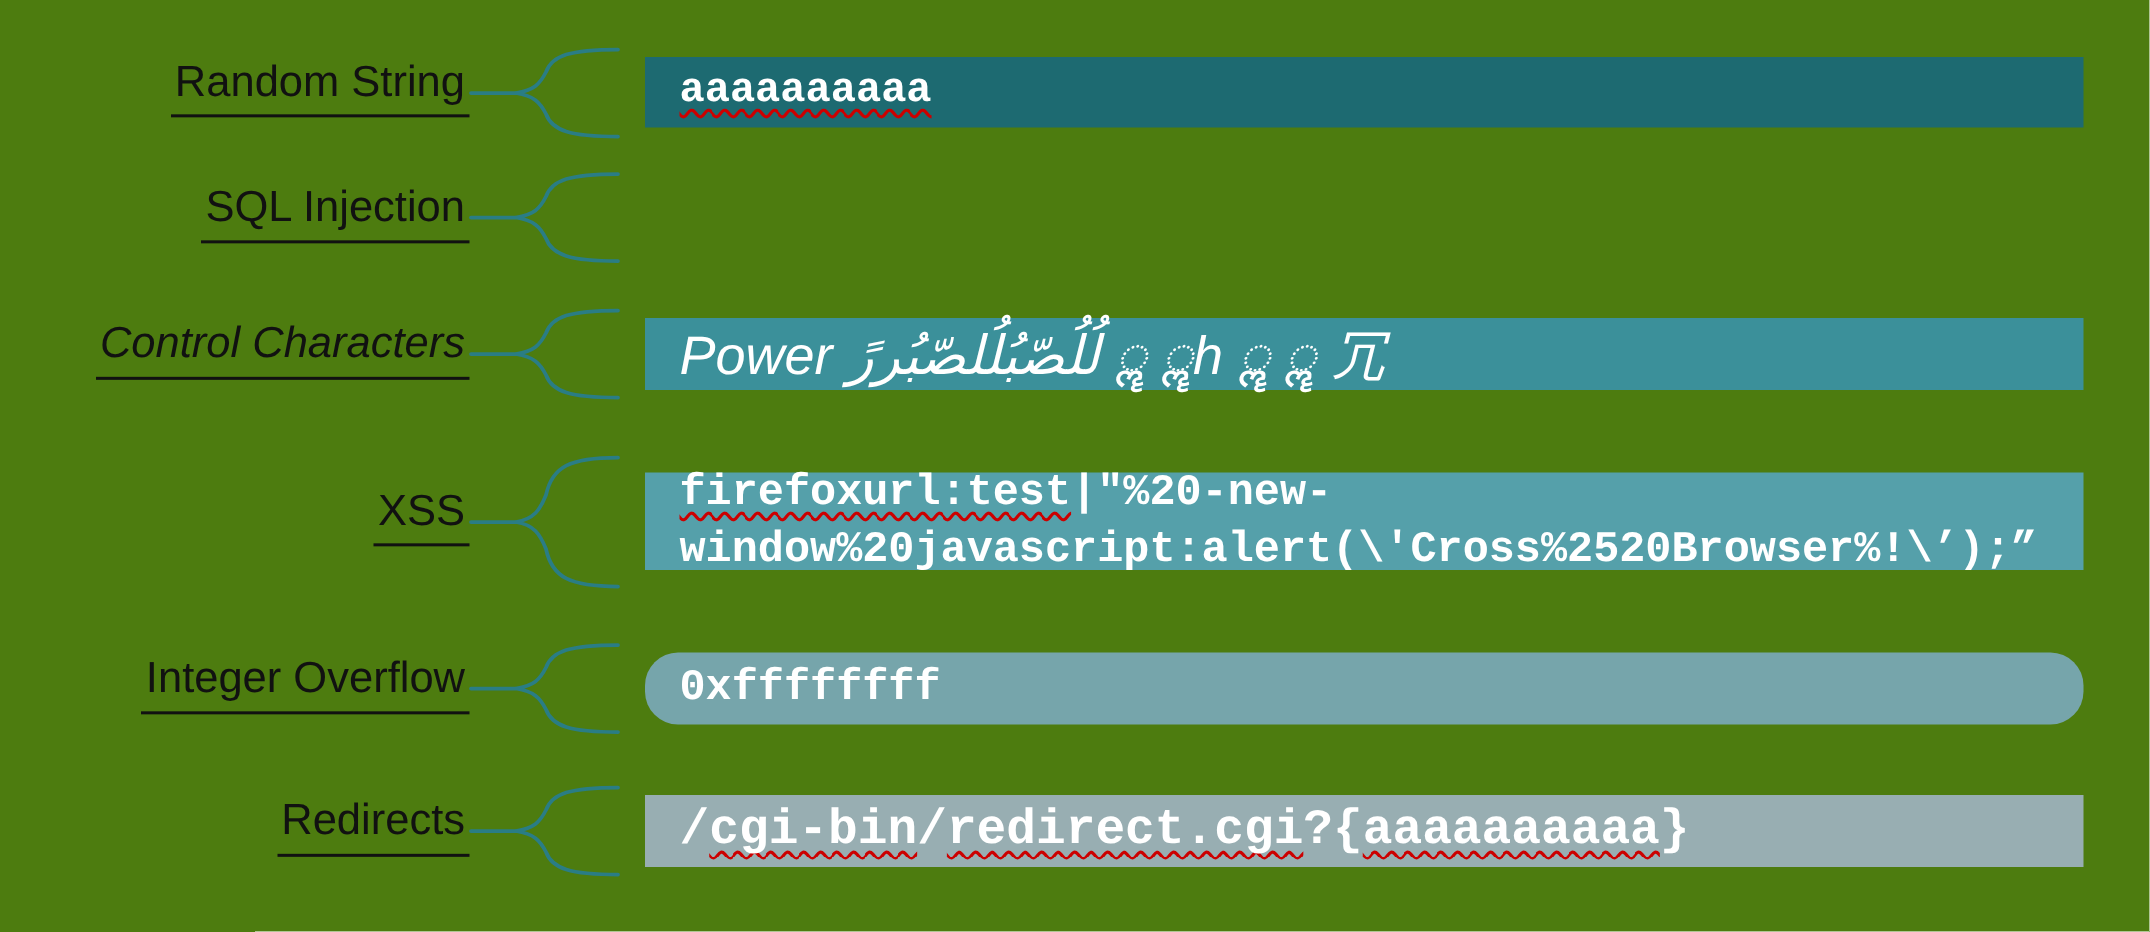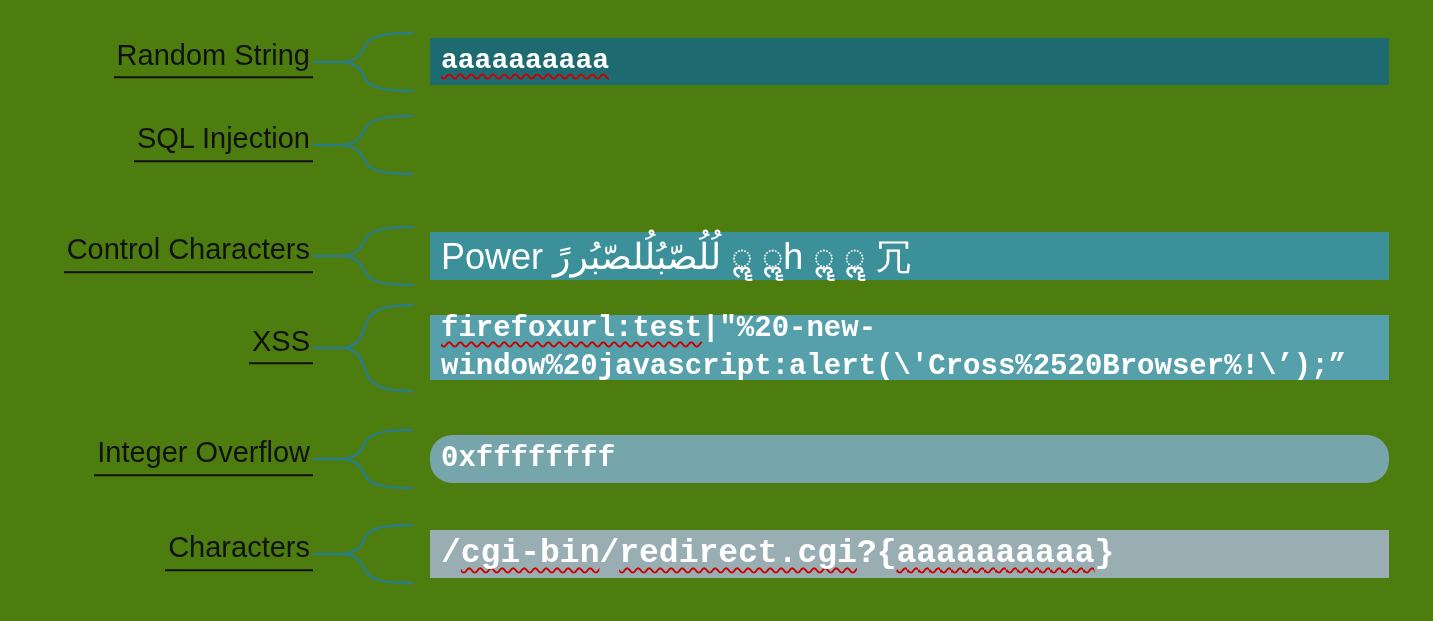--- a/index.html
+++ b/index.html
@@ -41,20 +41,21 @@
     bottom: 0;
     display: flex;
     align-items: center;
     color: #ffffff;
   }
   .bar-text {
     display: block;
     padding: 0 6px 0 11px;
     overflow-wrap: normal;
     word-break: normal;
+    margin-left: 12px;
   }
   .mono .bar-text {
     font-family: "Liberation Mono", monospace;
     font-weight: bold;
     line-height: 1.3;
   }
   .sans .bar-text {
     font-family: "Liberation Sans", sans-serif;
     font-weight: normal;
   }
@@ -86,21 +87,21 @@
     </div>
   </div>
 
   <div class="row" style="top:128px;height:34px;">
     <div class="label">SQL Injection</div>
     <svg class="brace" width="118" height="66" viewBox="0 0 118 66">
       <path d="M2,33 H32 M32,33 C44,31 48,27 52,19 C56,8 68,4 100,4 M32,33 C44,35 48,39 52,47 C56,58 68,62 100,62" stroke="#2a7d85"></path>
     </svg>
   </div>
 
-  <div class="row" style="top:232px;height:48px;">
+  <div class="row" style="top:212px;height:48px;font-style:italic;">
     <div class="label">Control Characters</div>
     <svg class="brace" width="118" height="66" viewBox="0 0 118 66">
       <path d="M2,33 H32 M32,33 C44,31 48,27 52,19 C56,8 68,4 100,4 M32,33 C44,35 48,39 52,47 C56,58 68,62 100,62" stroke="#2a7d85"></path>
     </svg>
     <div class="bar sans fs27" style="background: rgb(59, 144, 154);">
       <span class="bar-text"><span>Power لُلُصّبُلُلصّبُررً ॣ ॣh ॣ ॣ 冗</span></span>
     </div>
   </div>
 
   <div class="row" style="top:315px;height:65px;">
@@ -117,21 +118,21 @@
     <div class="label">Integer Overflow</div>
     <svg class="brace" width="118" height="66" viewBox="0 0 118 66">
       <path d="M2,33 H32 M32,33 C44,31 48,27 52,19 C56,8 68,4 100,4 M32,33 C44,35 48,39 52,47 C56,58 68,62 100,62" stroke="#2a7d85"></path>
     </svg>
     <div class="bar mono fs29" style="background: rgb(118, 165, 171); border-radius: 22px;">
       <span class="bar-text"><span>0xffffffff</span></span>
     </div>
   </div>
 
   <div class="row" style="top:530px;height:48px;">
-    <div class="label">Characters</div>
+    <div class="label">Redirects</div>
     <svg class="brace" width="118" height="66" viewBox="0 0 118 66">
       <path d="M2,33 H32 M32,33 C44,31 48,27 52,19 C56,8 68,4 100,4 M32,33 C44,35 48,39 52,47 C56,58 68,62 100,62" stroke="#2a7d85"></path>
     </svg>
     <div class="bar mono fs33" style="background: rgb(152, 174, 178);">
       <span class="bar-text"><span>/</span><span class="misspelled">cgi-bin</span><span>/</span><span class="misspelled">redirect.cgi</span><span>?{</span><span class="misspelled">aaaaaaaaaa</span><span>}</span></span>
     </div>
   </div>
 
 </div>
 

